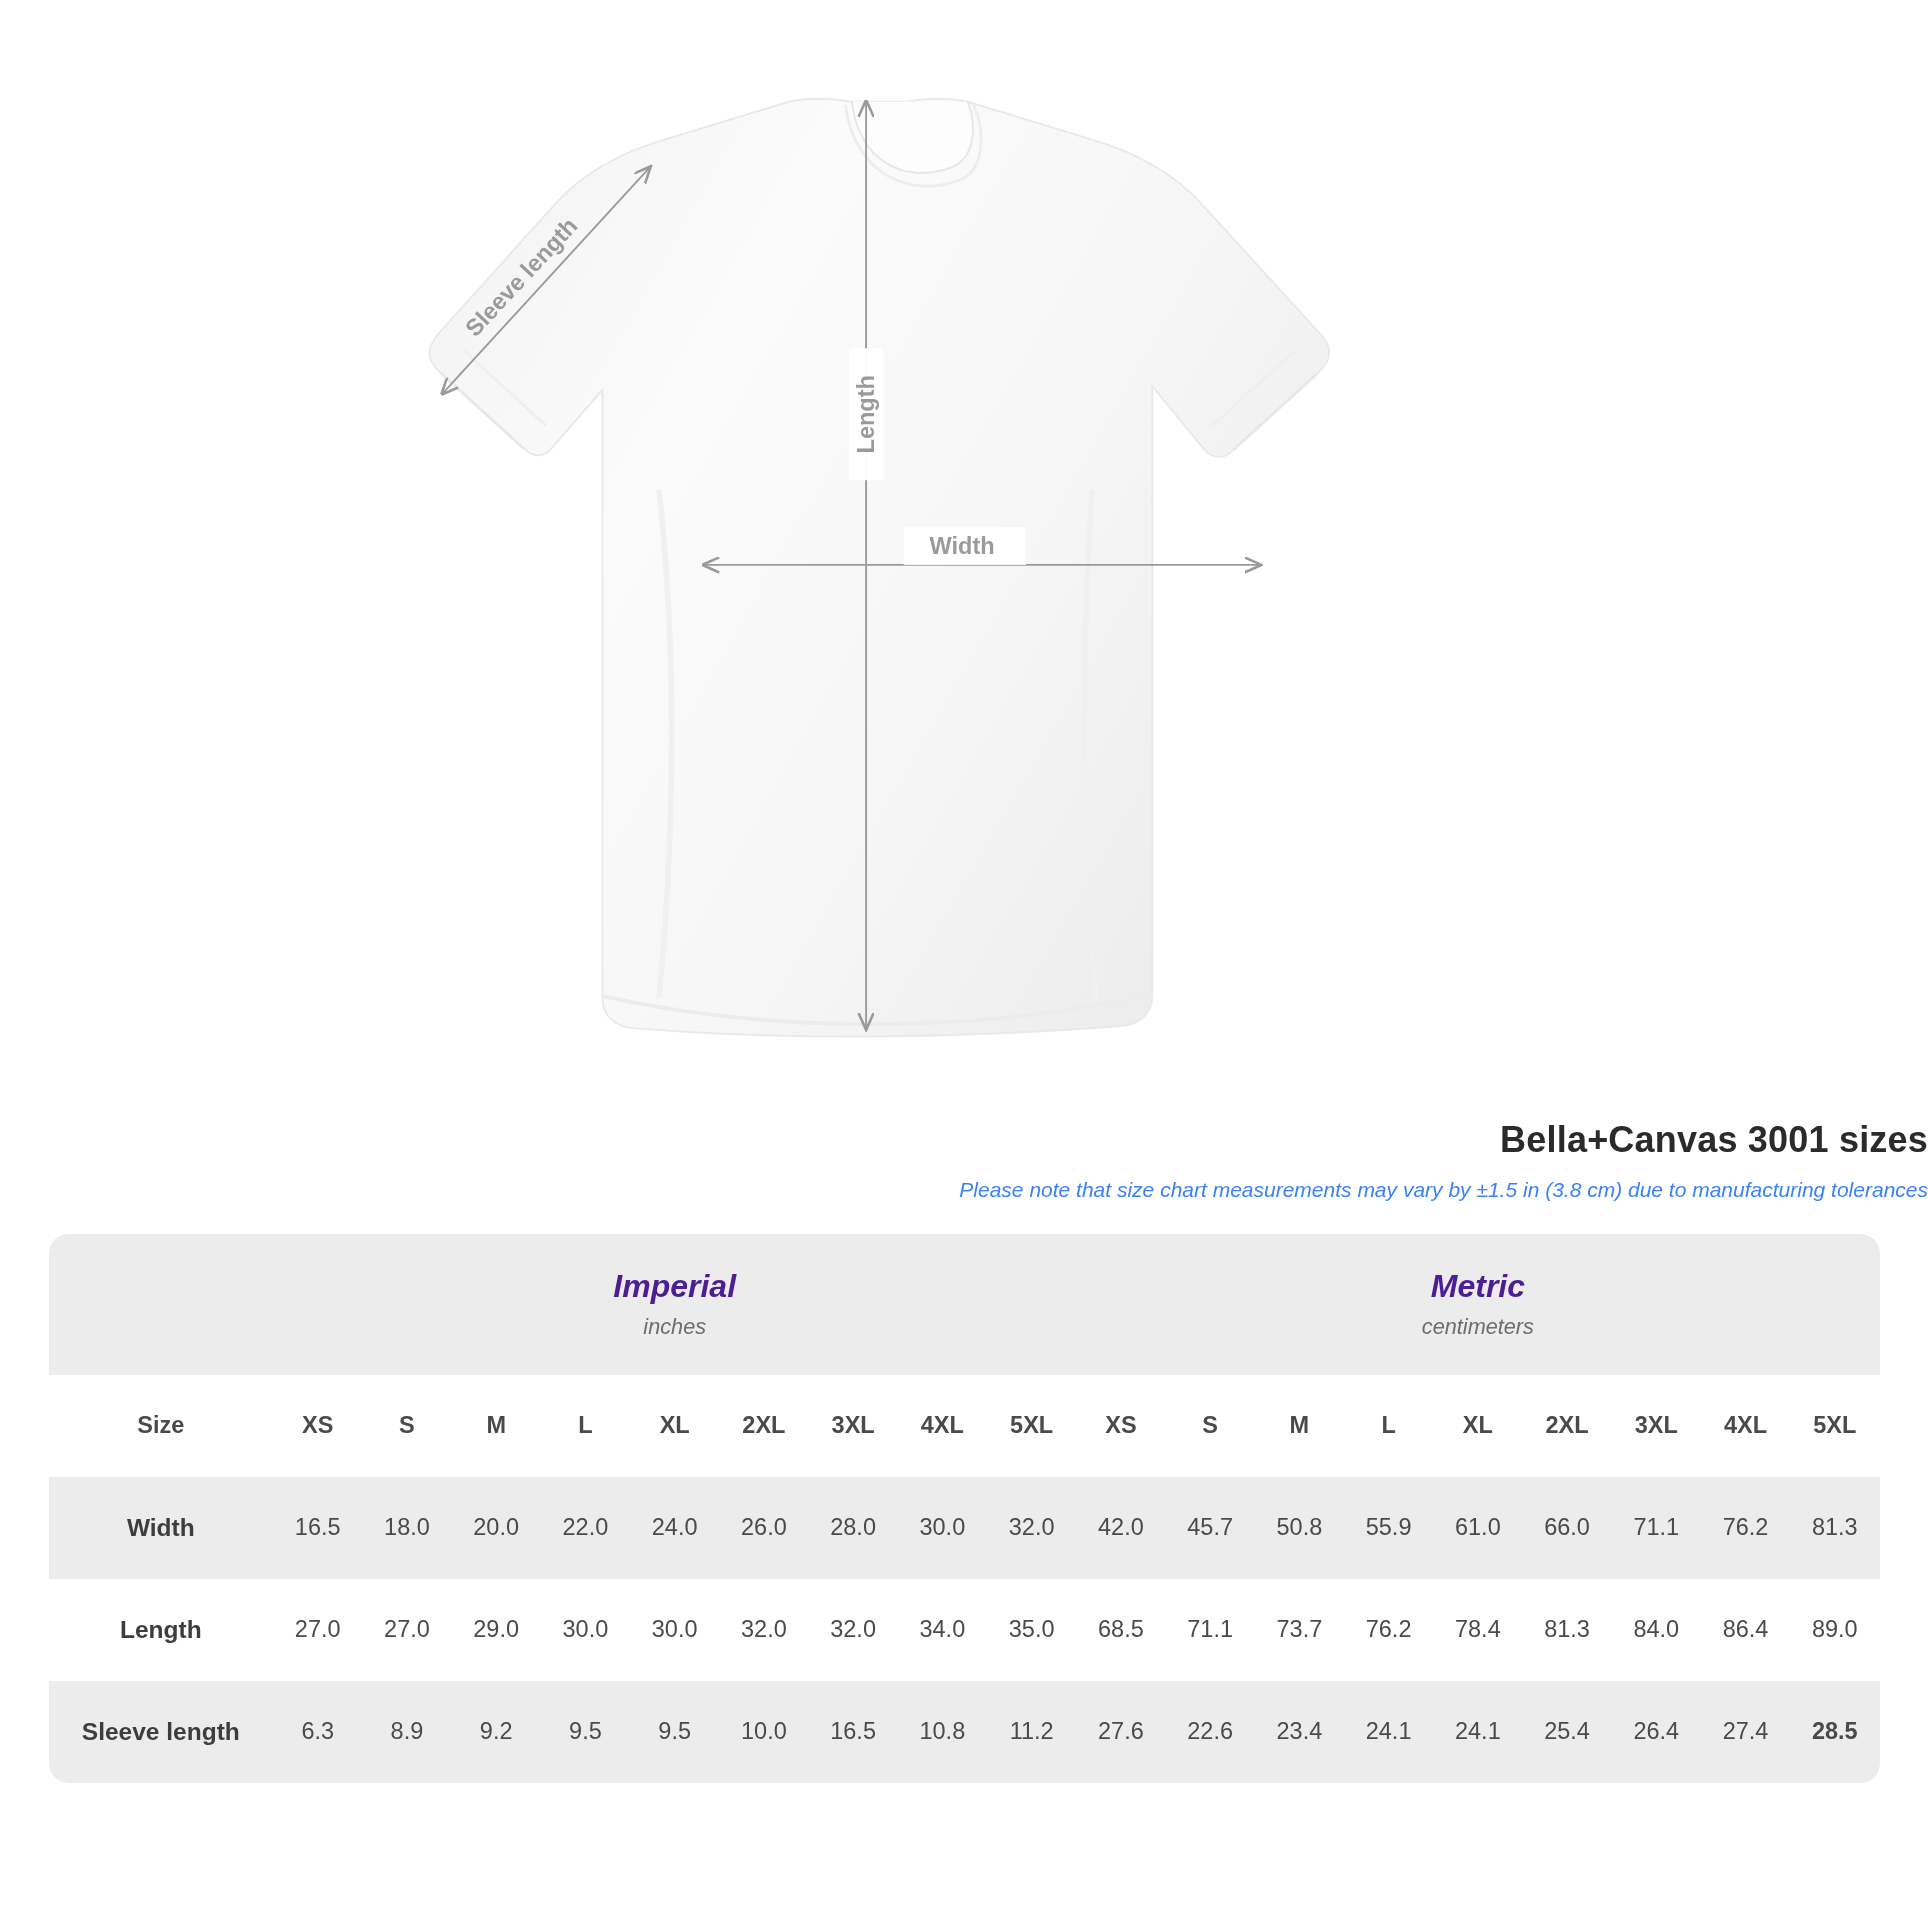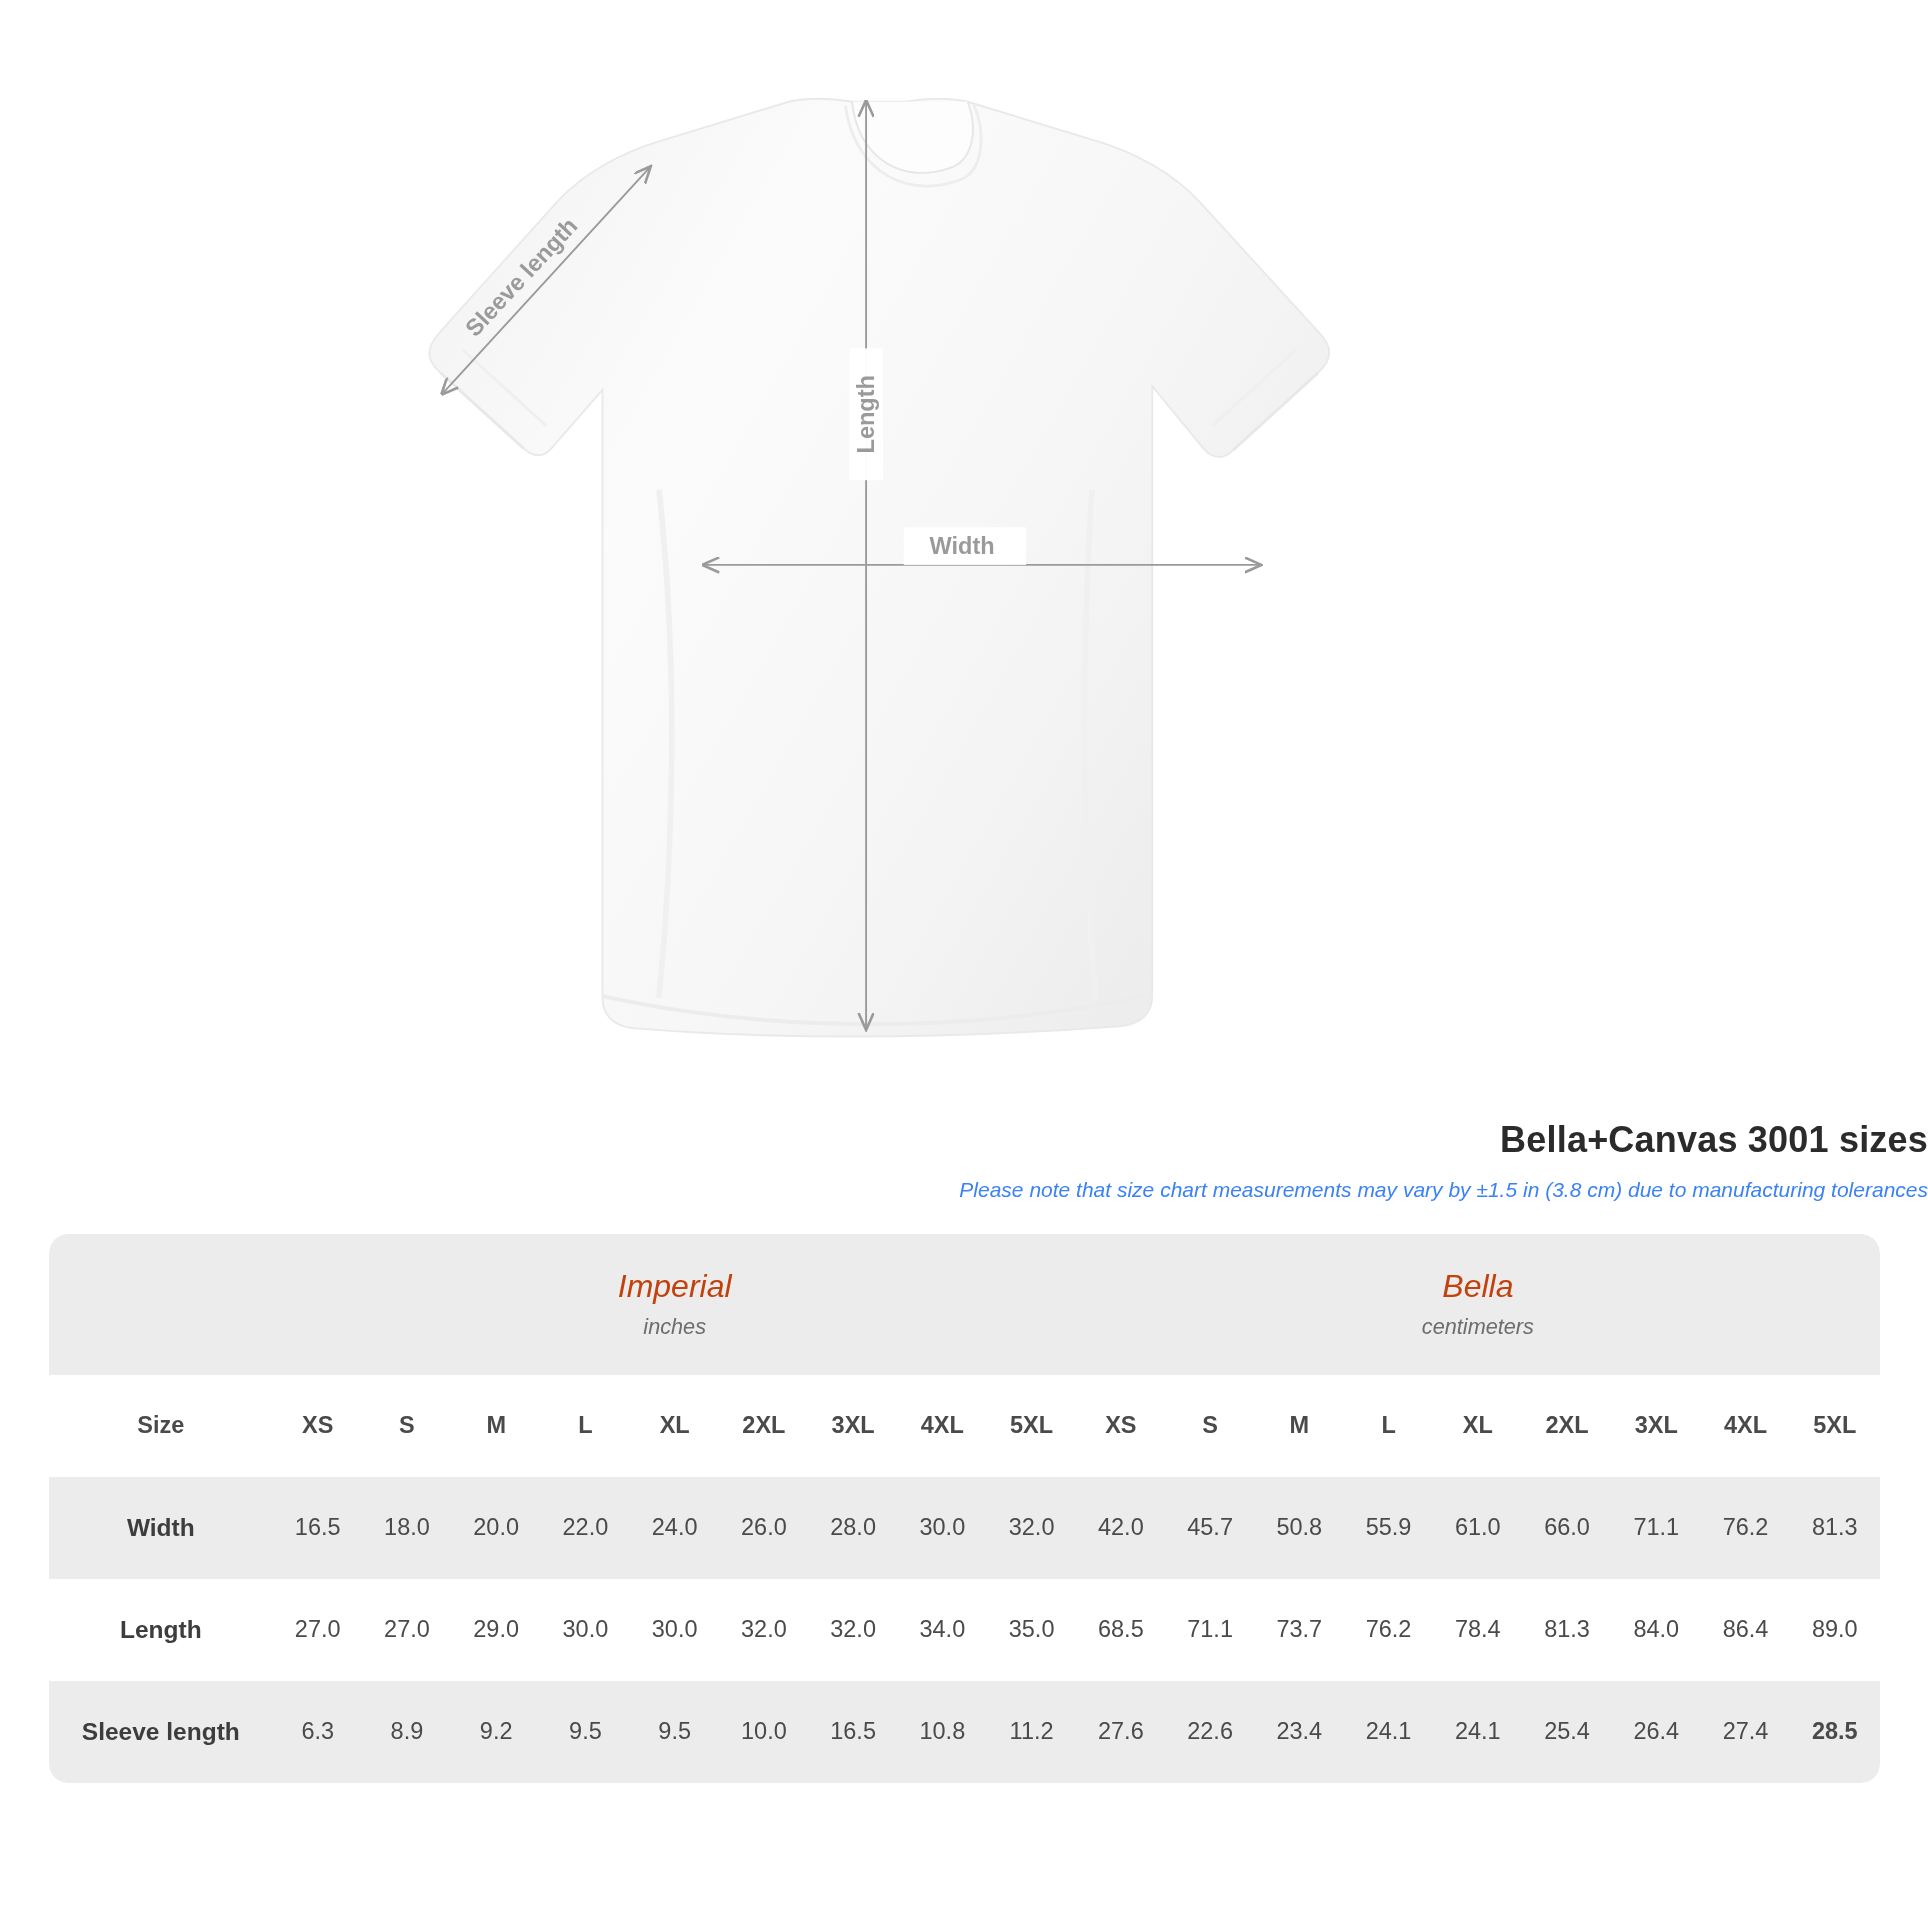--- a/index.html
+++ b/index.html
@@ -76,23 +76,23 @@
     height: 141px;
   }
   .unit-row td.blank-left {
     border-top-left-radius: 19px;
   }
   .unit-row td.blank-right {
     border-top-right-radius: 19px;
   }
   .unit-title {
     font-size: 32px;
-    font-weight: normal;
+    font-weight: bold;
     font-style: italic;
-    color: #c2410c;
+    color: #4c1d95;
   }
   .unit-sub {
     font-size: 21.7px;
     font-style: italic;
     color: #6d6d6d;
     margin-top: 9.4px;
   }
 
   .head-row td {
     height: 102px;
@@ -250,21 +250,21 @@
           <col class="data-col">
         </colgroup>
       <tbody>
         <tr class="unit-row">
           <td class="blank-left"></td>
           <td colspan="9">
             <div class="unit-title">Imperial</div>
             <div class="unit-sub">inches</div>
           </td>
           <td colspan="9" class="blank-right">
-            <div class="unit-title">Bella</div>
+            <div class="unit-title">Metric</div>
             <div class="unit-sub">centimeters</div>
           </td>
         </tr>
         <tr class="head-row" id="header-row">
           <td class="rowlabel">Size</td>
         <td>XS</td>
             <td>S</td>
             <td>M</td>
             <td>L</td>
             <td>XL</td>

